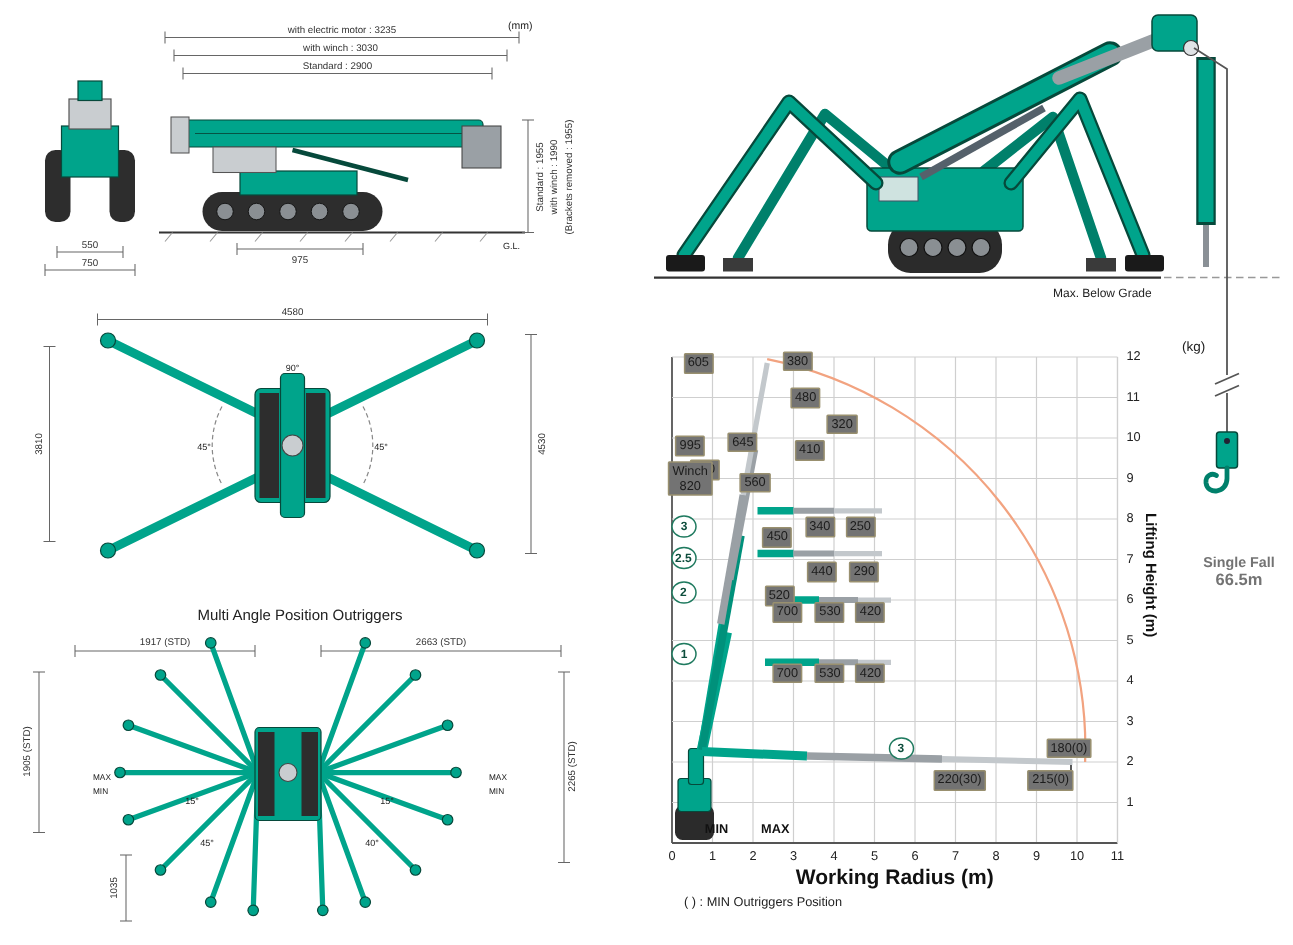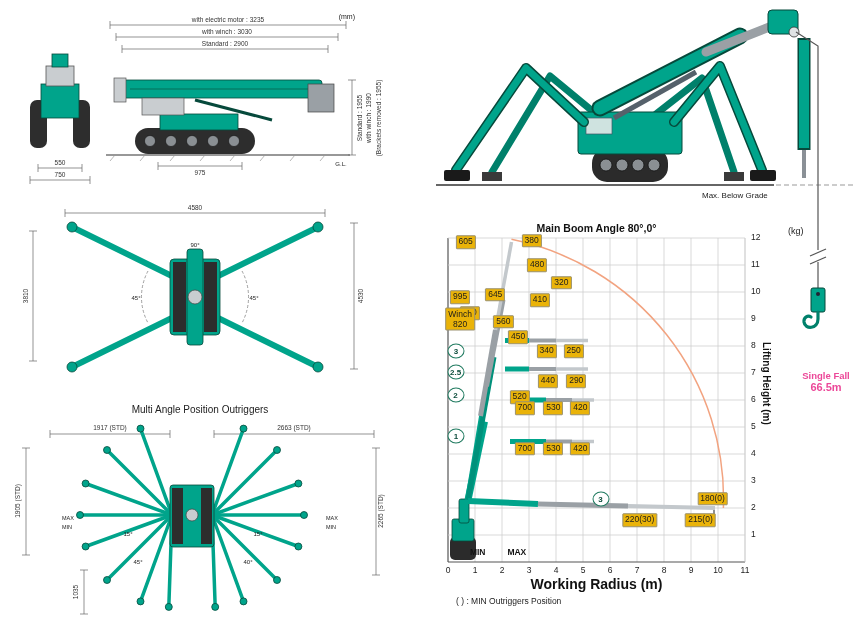--- a/index.html
+++ b/index.html
@@ -17,30 +17,30 @@
   .leg-rear{fill:none;stroke:#00806B;stroke-width:7;stroke-linecap:round;stroke-linejoin:round;}
   .leg-front-o{fill:none;stroke:#06493B;stroke-width:10;stroke-linecap:round;stroke-linejoin:round;}
   .leg-front{fill:none;stroke:#00A48B;stroke-width:7;stroke-linecap:round;stroke-linejoin:round;}
   .wire{stroke:#555;stroke-width:1.2;}
   
   #chart{position:absolute;left:420px;top:224px;width:442px;height:406px;}
   #chart-title{position:absolute;left:28px;top:-2px;width:297px;text-align:center;font-size:10.5px;font-weight:600;color:#111;}
   #kg-label{position:absolute;left:368px;top:2px;font-size:9px;color:#222;}
   #grid-svg{left:28px;top:14px;}
   #labels-layer{position:absolute;left:28px;top:14px;width:297px;height:324px;}
-  .load-label{position:absolute;transform:translate(-50%,-50%);background:#eab308;border:1px solid #99906F;font-size:8.5px;line-height:9.5px;padding:1px 2px;color:#1c1c1c;white-space:pre-line;text-align:center;border-radius:1px;}
+  .load-label{position:absolute;transform:translate(-50%,-50%);background:#737373;border:1px solid #99906F;font-size:8.5px;line-height:9.5px;padding:1px 2px;color:#1c1c1c;white-space:pre-line;text-align:center;border-radius:1px;}
   .boom-marker{position:absolute;transform:translate(-50%,-50%);border:1px solid #1f7a5f;color:#0d4d3c;background:#fff;font-size:8px;font-weight:bold;border-radius:50%;min-width:13px;height:13px;line-height:13px;text-align:center;padding:0 1px;box-sizing:content-box;}
   .floor-label{position:absolute;transform:translate(-50%,-50%);font-size:8.5px;font-weight:bold;color:#111;}
   .x-tick{position:absolute;top:341px;width:20px;text-align:center;font-size:8.5px;color:#222;}
   .y-tick{position:absolute;left:331px;width:18px;font-size:8.5px;color:#222;}
   #ylabel{position:absolute;left:352px;top:118px;transform:rotate(90deg);transform-origin:0 0;font-size:10px;font-weight:bold;white-space:nowrap;color:#111;}
   #xlabel{position:absolute;left:28px;top:352px;width:297px;text-align:center;font-size:14px;font-weight:bold;color:#111;}
   #chart-note{position:absolute;left:36px;top:372px;font-size:8.5px;color:#222;}
   #hook-svg{left:370px;top:0px;}
-  #single-fall{position:absolute;left:370px;top:146px;width:72px;text-align:center;color:#ec4899;}
+  #single-fall{position:absolute;left:370px;top:146px;width:72px;text-align:center;color:#737373;}
   #single-fall .l1{font-size:9.5px;font-weight:bold;}
   #single-fall .l2{font-size:11px;font-weight:bold;}
 </style>
 </head>
 <body>
 
 <div class="canvas">
 
   <section class="layer">
 
@@ -276,21 +276,20 @@
       <line x1="206" y1="116" x2="288" y2="70" stroke="#55616b" stroke-width="5"></line>
       <rect x="360" y="8" width="30" height="24" rx="4" fill="#00A48B" stroke="#06493B" stroke-width="1"></rect>
       <circle cx="386" cy="30" r="5" fill="#dfe3e5" stroke="#333" stroke-width="0.8"></circle>
       <line x1="396" y1="36" x2="396" y2="148" stroke="#06493B" stroke-width="13"></line>
       <line x1="396" y1="38" x2="396" y2="146" stroke="#00A48B" stroke-width="10"></line>
       <line x1="396" y1="148" x2="396" y2="176" stroke="#8a9096" stroke-width="4"></line>
       <path d="M388 30 L410 44 L410 222" stroke="#555" stroke-width="1.2" fill="none"></path>
     </svg>
 
     <div id="chart">
-      <div id="chart-title">Main Boom Angle 80°,0°</div>
       <div id="kg-label">(kg)</div>
 
       <svg id="grid-svg" width="297" height="324" viewBox="0 0 297 324">
           <g>
             <line x1="0" y1="0" x2="0" y2="324" stroke="#555" stroke-width="1.2"></line>
             <line x1="27" y1="0" x2="27" y2="324" stroke="#CFCFCF" stroke-width="0.8"></line>
             <line x1="54" y1="0" x2="54" y2="324" stroke="#CFCFCF" stroke-width="0.8"></line>
             <line x1="81" y1="0" x2="81" y2="324" stroke="#CFCFCF" stroke-width="0.8"></line>
             <line x1="108" y1="0" x2="108" y2="324" stroke="#CFCFCF" stroke-width="0.8"></line>
             <line x1="135" y1="0" x2="135" y2="324" stroke="#CFCFCF" stroke-width="0.8"></line>
@@ -350,21 +349,21 @@
           <div class="load-label" style="left: 83.7px; top: 2.7px;">380</div>
           <div class="load-label" style="left: 21.6px; top: 27px; margin-top: 48px;">760</div>
           <div class="load-label" style="left: 89.1px; top: 27px;">480</div>
           <div class="load-label" style="left: 113.4px; top: 44.55px;">320</div>
           <div class="load-label" style="left: 12.15px; top: 59.4px;">995</div>
           <div class="load-label" style="left: 47.25px; top: 56.7px;">645</div>
           <div class="load-label" style="left: 91.8px; top: 62.1px;">410</div>
           <div class="load-label" style="left: 12.15px; top: 81px;">Winch
 820</div>
           <div class="load-label" style="left: 55.35px; top: 83.7px;">560</div>
-          <div class="load-label" style="left: 70.2px; top: 99px;">450</div>
+          <div class="load-label" style="left: 70.2px; top: 120px;">450</div>
           <div class="load-label" style="left: 98.55px; top: 113.4px;">340</div>
           <div class="load-label" style="left: 125.55px; top: 113.4px;">250</div>
           <div class="load-label" style="left: 71.55px; top: 143.1px; margin-top: 16px;">520</div>
           <div class="load-label" style="left: 99.9px; top: 143.1px;">440</div>
           <div class="load-label" style="left: 128.25px; top: 143.1px;">290</div>
           <div class="load-label" style="left: 76.95px; top: 170.1px;">700</div>
           <div class="load-label" style="left: 105.3px; top: 170.1px;">530</div>
           <div class="load-label" style="left: 132.3px; top: 170.1px;">420</div>
           <div class="load-label" style="left: 76.95px; top: 210.6px;">700</div>
           <div class="load-label" style="left: 105.3px; top: 210.6px;">530</div>

